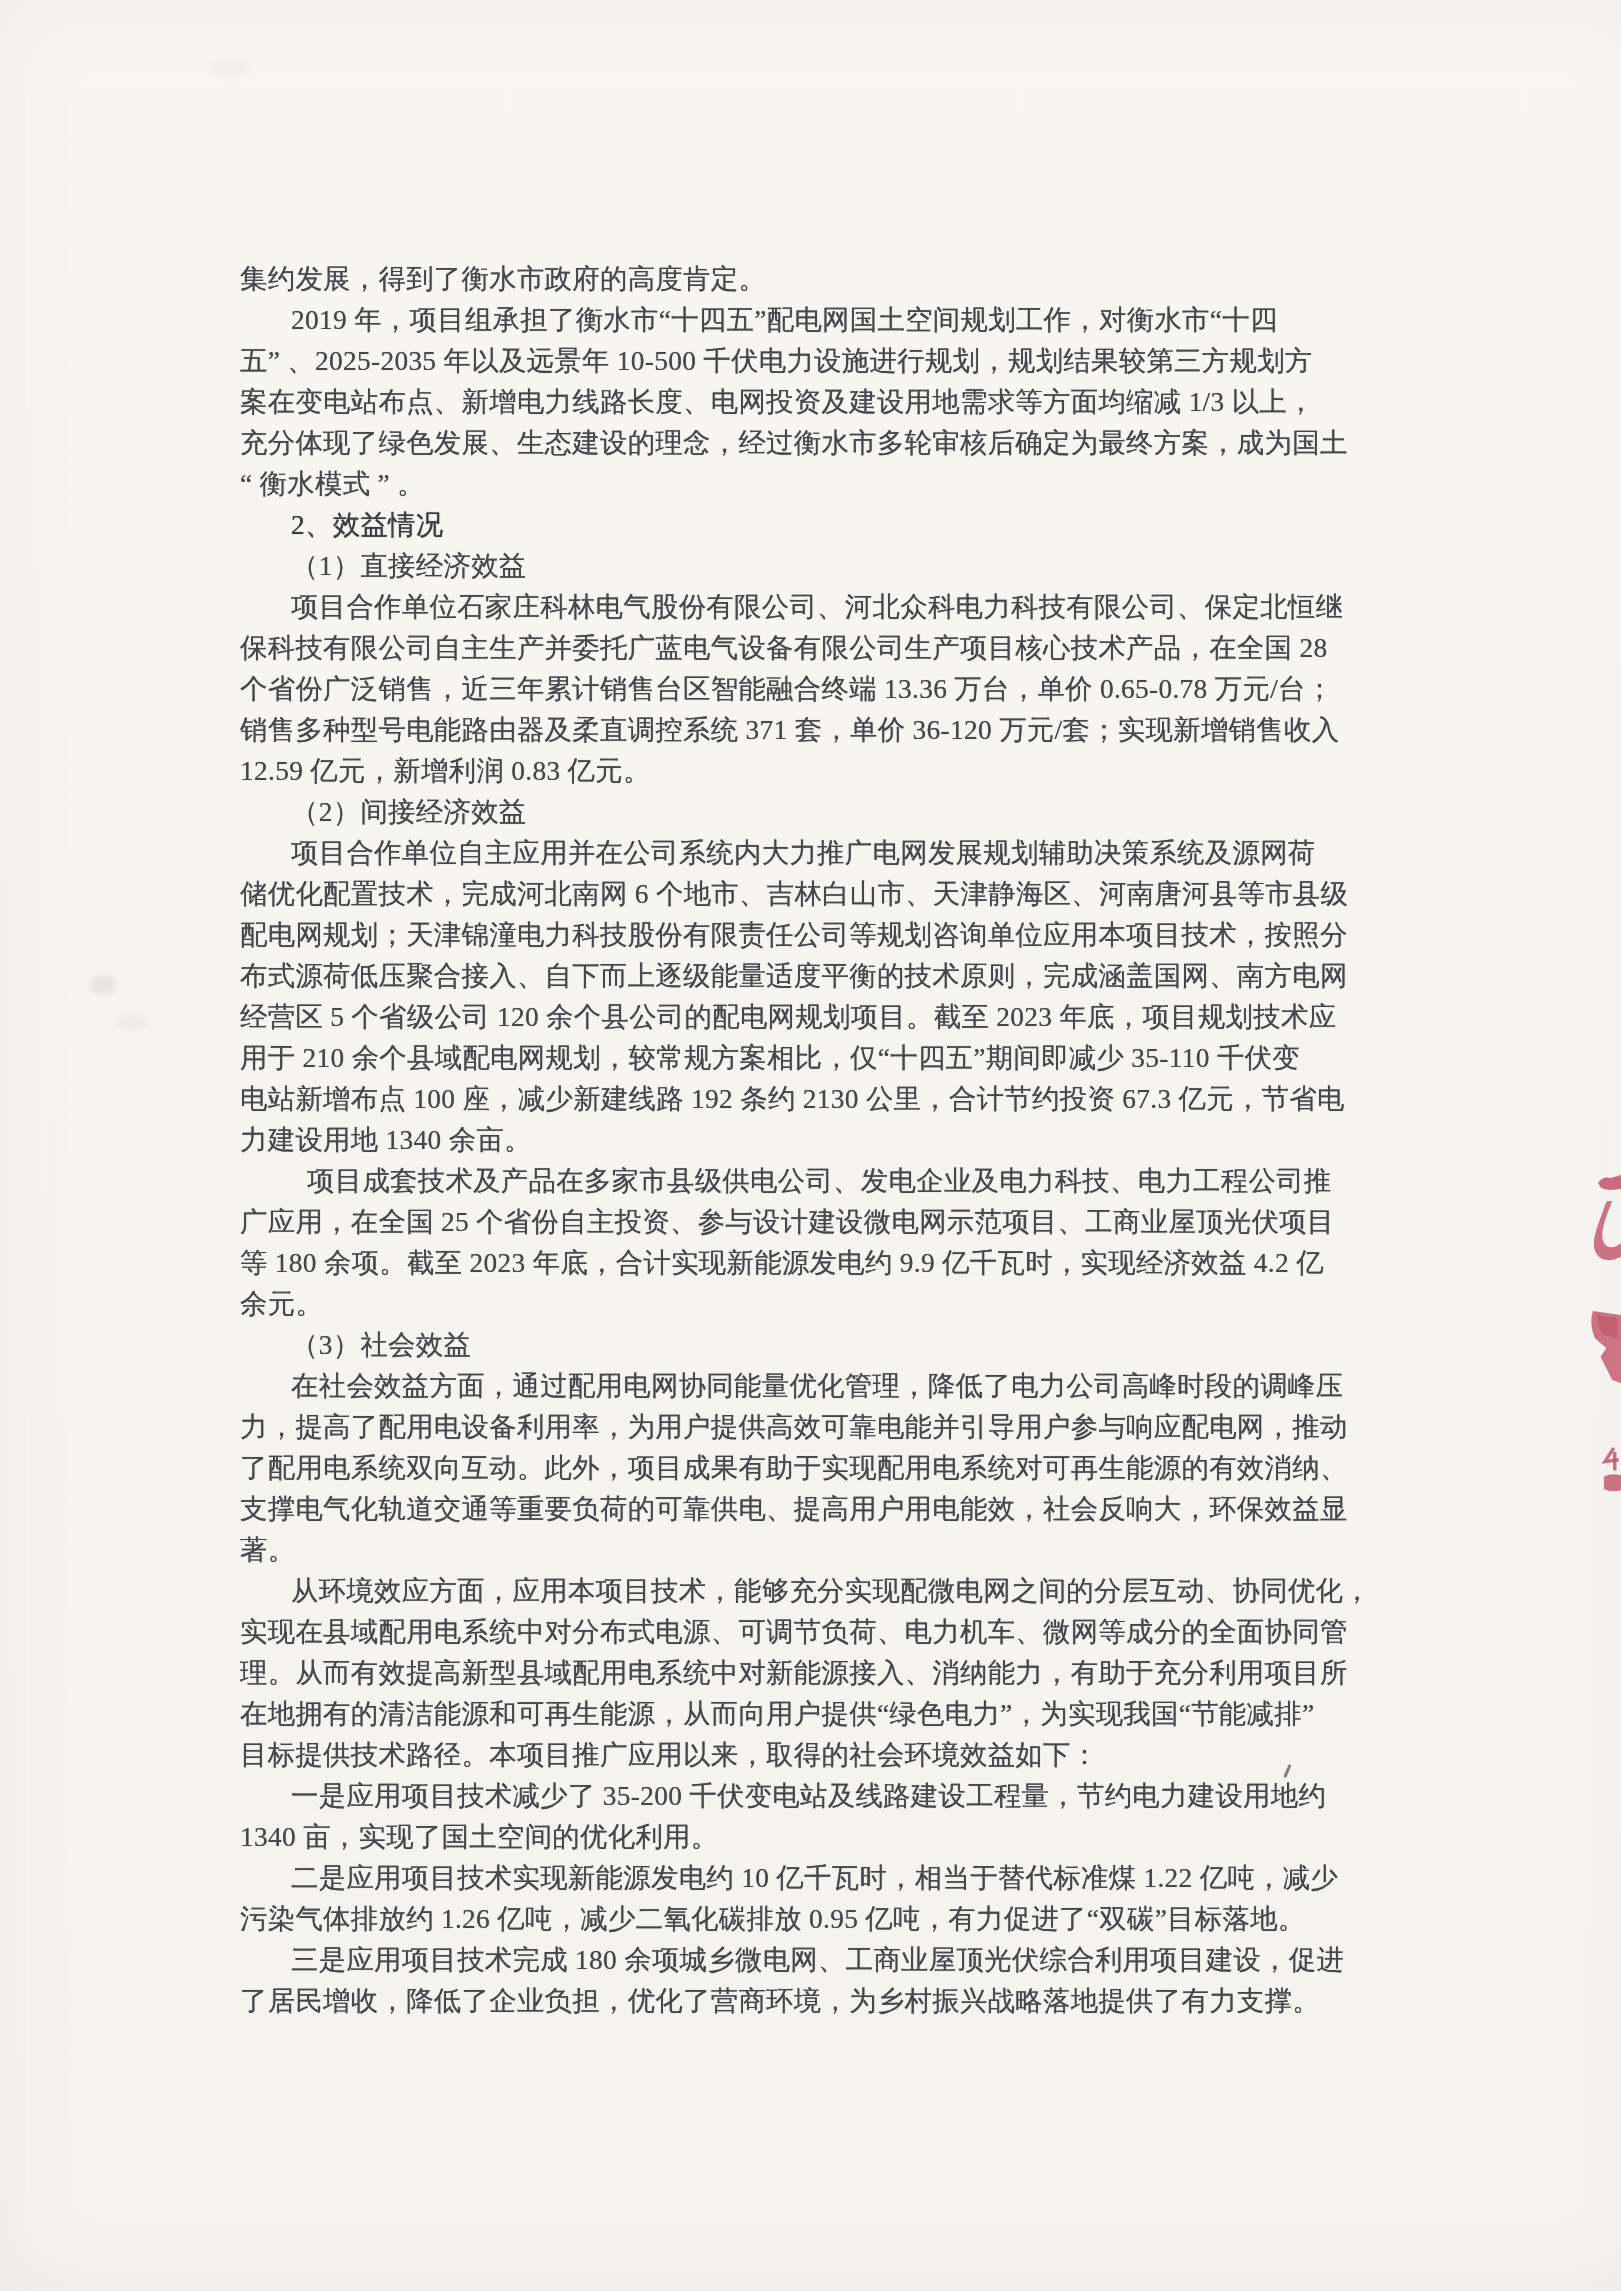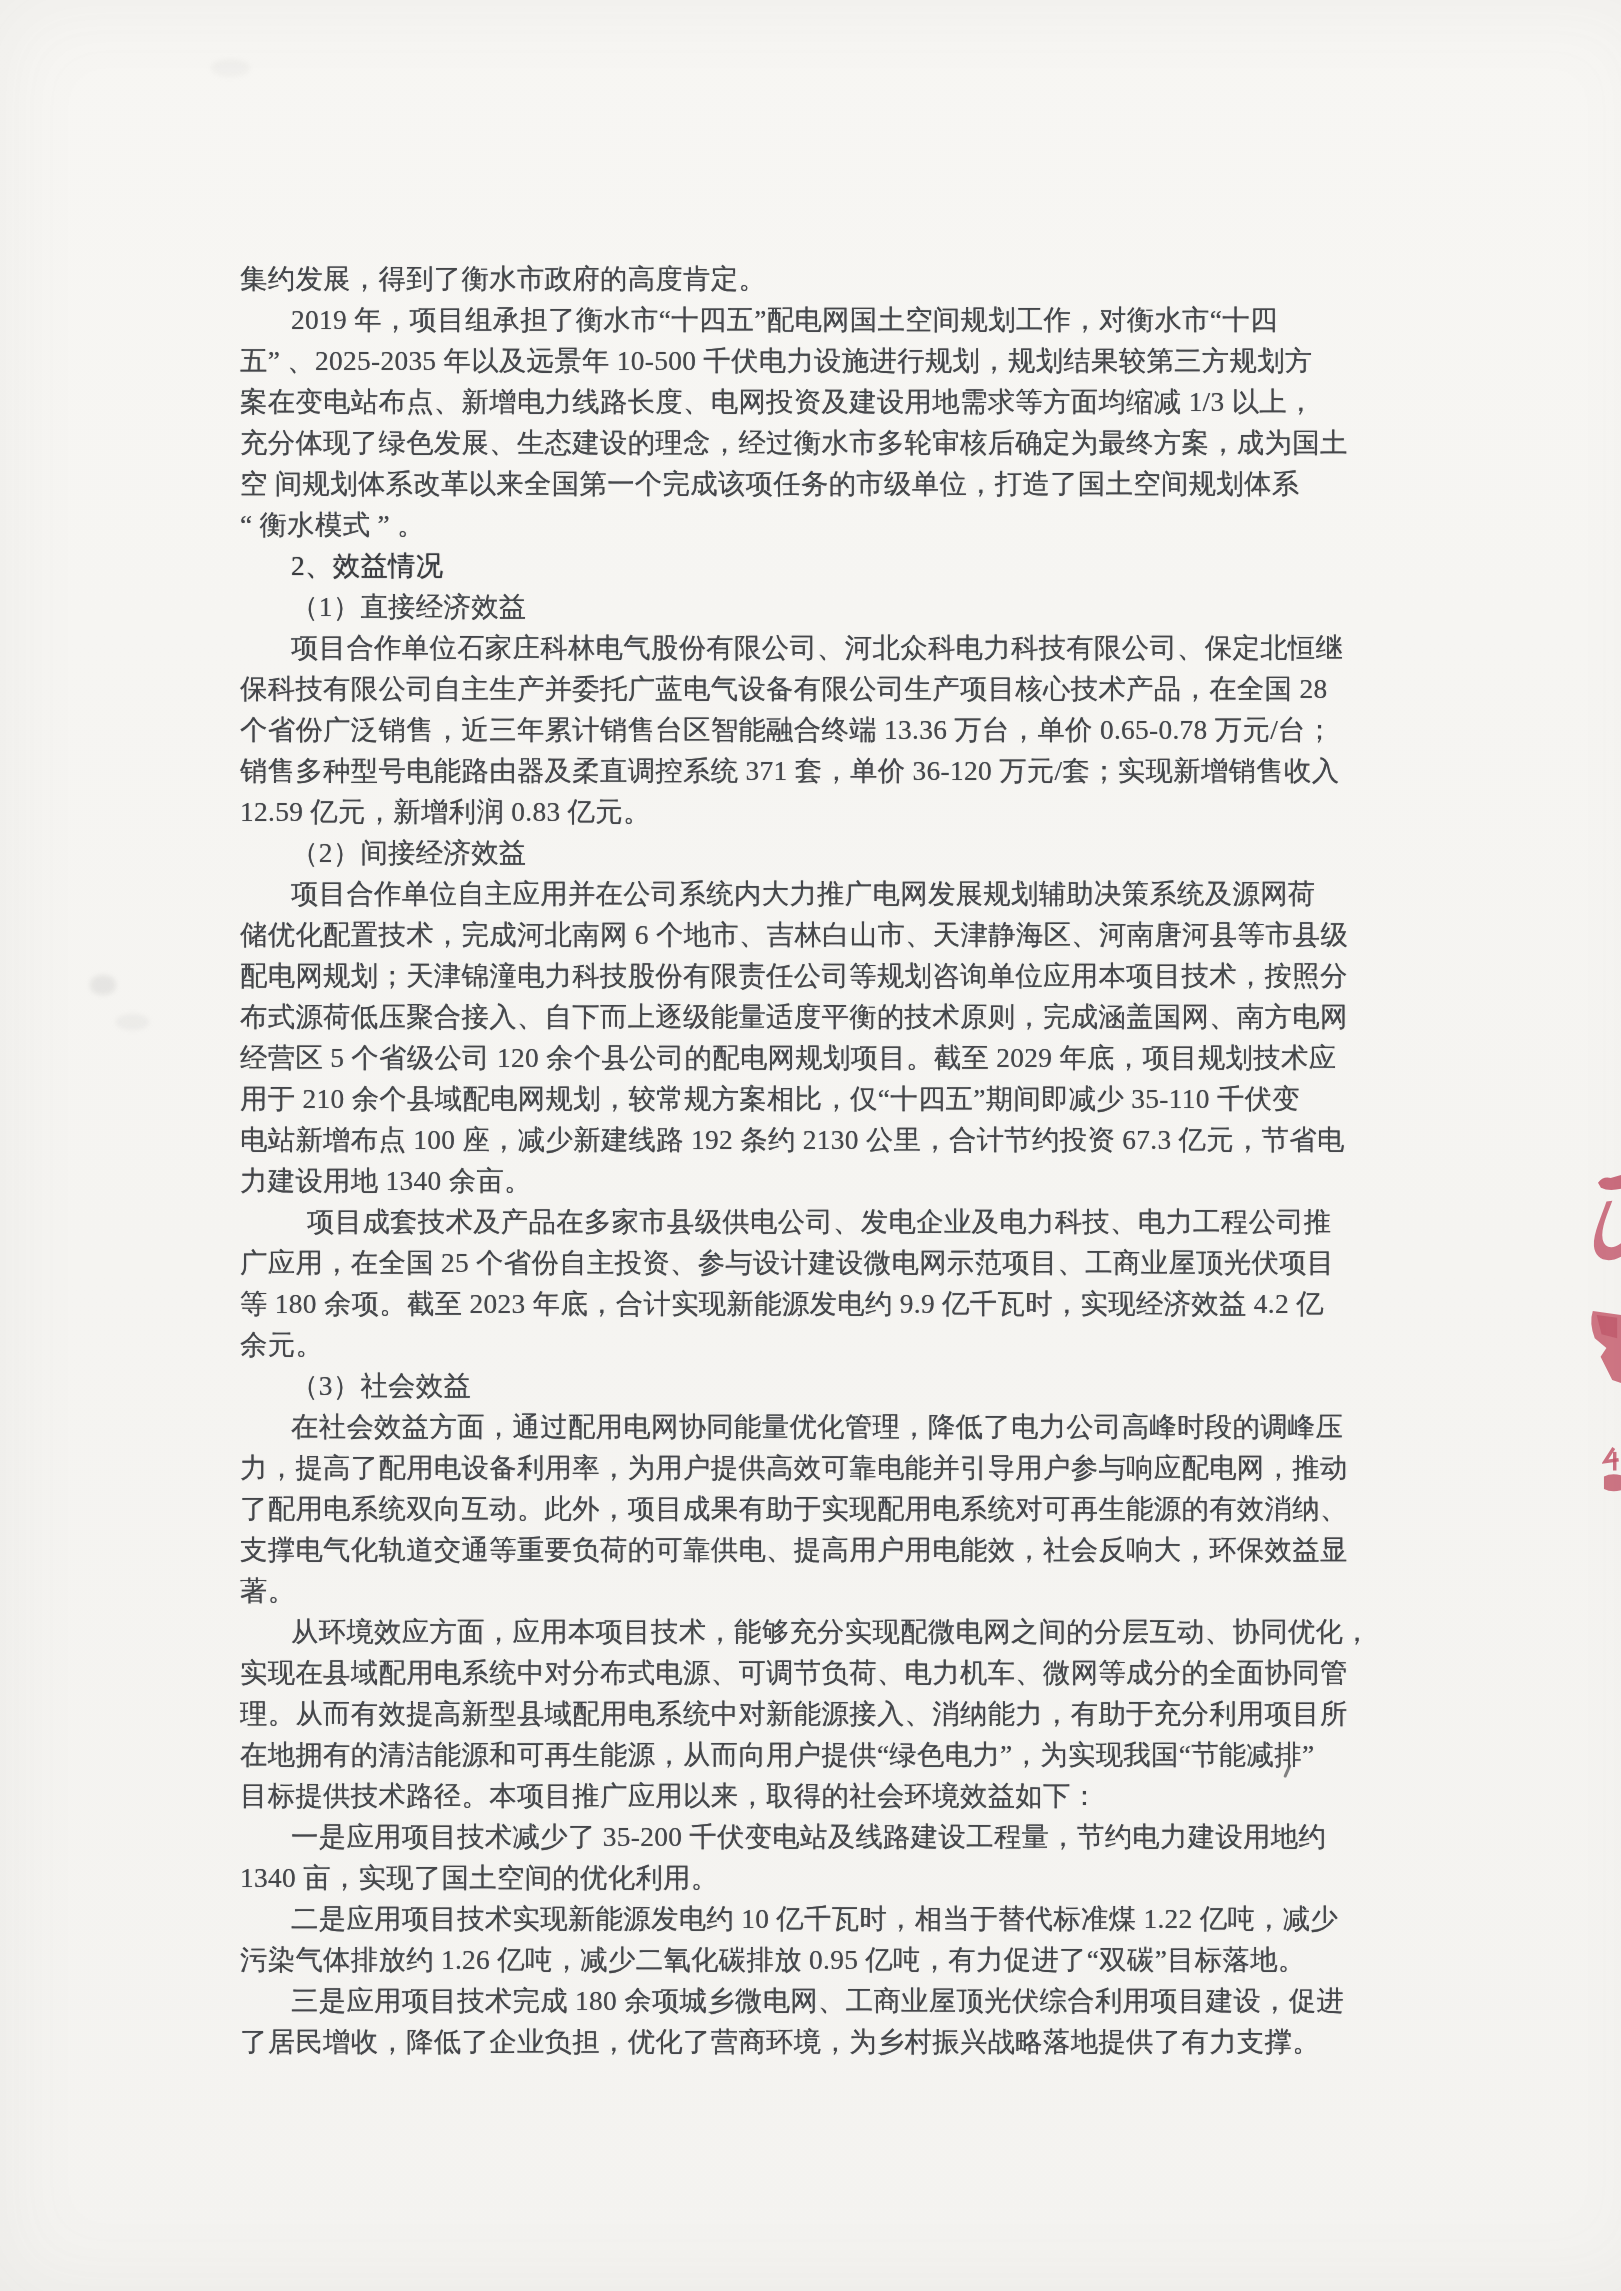--- a/index.html
+++ b/index.html
@@ -54,35 +54,34 @@
 <body>
 
 <div class="page">
 
   <div class="text-block">
       <div class="line">集约发展，得到了衡水市政府的高度肯定。</div>
       <div class="line indent">2019 年，项目组承担了衡水市“十四五”配电网国土空间规划工作，对衡水市“十四</div>
       <div class="line">五” 、2025-2035 年以及远景年 10-500 千伏电力设施进行规划，规划结果较第三方规划方</div>
       <div class="line">案在变电站布点、新增电力线路长度、电网投资及建设用地需求等方面均缩减 1/3 以上，</div>
       <div class="line">充分体现了绿色发展、生态建设的理念，经过衡水市多轮审核后确定为最终方案，成为国土</div>
-      <div class="line">空 间规划体系改革以来全国第一个完成该项任务的市级单位，打造了国土空间规划体系</div>
       <div class="line">“ 衡水模式 ” 。</div>
       <div class="line heading indent">2、效益情况</div>
       <div class="line indent">（1）直接经济效益</div>
       <div class="line indent">项目合作单位石家庄科林电气股份有限公司、河北众科电力科技有限公司、保定北恒继</div>
       <div class="line">保科技有限公司自主生产并委托广蓝电气设备有限公司生产项目核心技术产品，在全国 28</div>
       <div class="line">个省份广泛销售，近三年累计销售台区智能融合终端 13.36 万台，单价 0.65-0.78 万元/台；</div>
       <div class="line">销售多种型号电能路由器及柔直调控系统 371 套，单价 36-120 万元/套；实现新增销售收入</div>
       <div class="line">12.59 亿元，新增利润 0.83 亿元。</div>
       <div class="line indent">（2）间接经济效益</div>
       <div class="line indent">项目合作单位自主应用并在公司系统内大力推广电网发展规划辅助决策系统及源网荷</div>
       <div class="line">储优化配置技术，完成河北南网 6 个地市、吉林白山市、天津静海区、河南唐河县等市县级</div>
       <div class="line">配电网规划；天津锦潼电力科技股份有限责任公司等规划咨询单位应用本项目技术，按照分</div>
       <div class="line">布式源荷低压聚合接入、自下而上逐级能量适度平衡的技术原则，完成涵盖国网、南方电网</div>
-      <div class="line">经营区 5 个省级公司 120 余个县公司的配电网规划项目。截至 2029 年底，项目规划技术应</div>
+      <div class="line">经营区 5 个省级公司 120 余个县公司的配电网规划项目。截至 2023 年底，项目规划技术应</div>
       <div class="line">用于 210 余个县域配电网规划，较常规方案相比，仅“十四五”期间即减少 35-110 千伏变</div>
       <div class="line">电站新增布点 100 座，减少新建线路 192 条约 2130 公里，合计节约投资 67.3 亿元，节省电</div>
       <div class="line">力建设用地 1340 余亩。</div>
       <div class="line indent2">项目成套技术及产品在多家市县级供电公司、发电企业及电力科技、电力工程公司推</div>
       <div class="line">广应用，在全国 25 个省份自主投资、参与设计建设微电网示范项目、工商业屋顶光伏项目</div>
       <div class="line">等 180 余项。截至 2023 年底，合计实现新能源发电约 9.9 亿千瓦时，实现经济效益 4.2 亿</div>
       <div class="line">余元。</div>
       <div class="line indent">（3）社会效益</div>
       <div class="line indent">在社会效益方面，通过配用电网协同能量优化管理，降低了电力公司高峰时段的调峰压</div>
       <div class="line">力，提高了配用电设备利用率，为用户提供高效可靠电能并引导用户参与响应配电网，推动</div>

